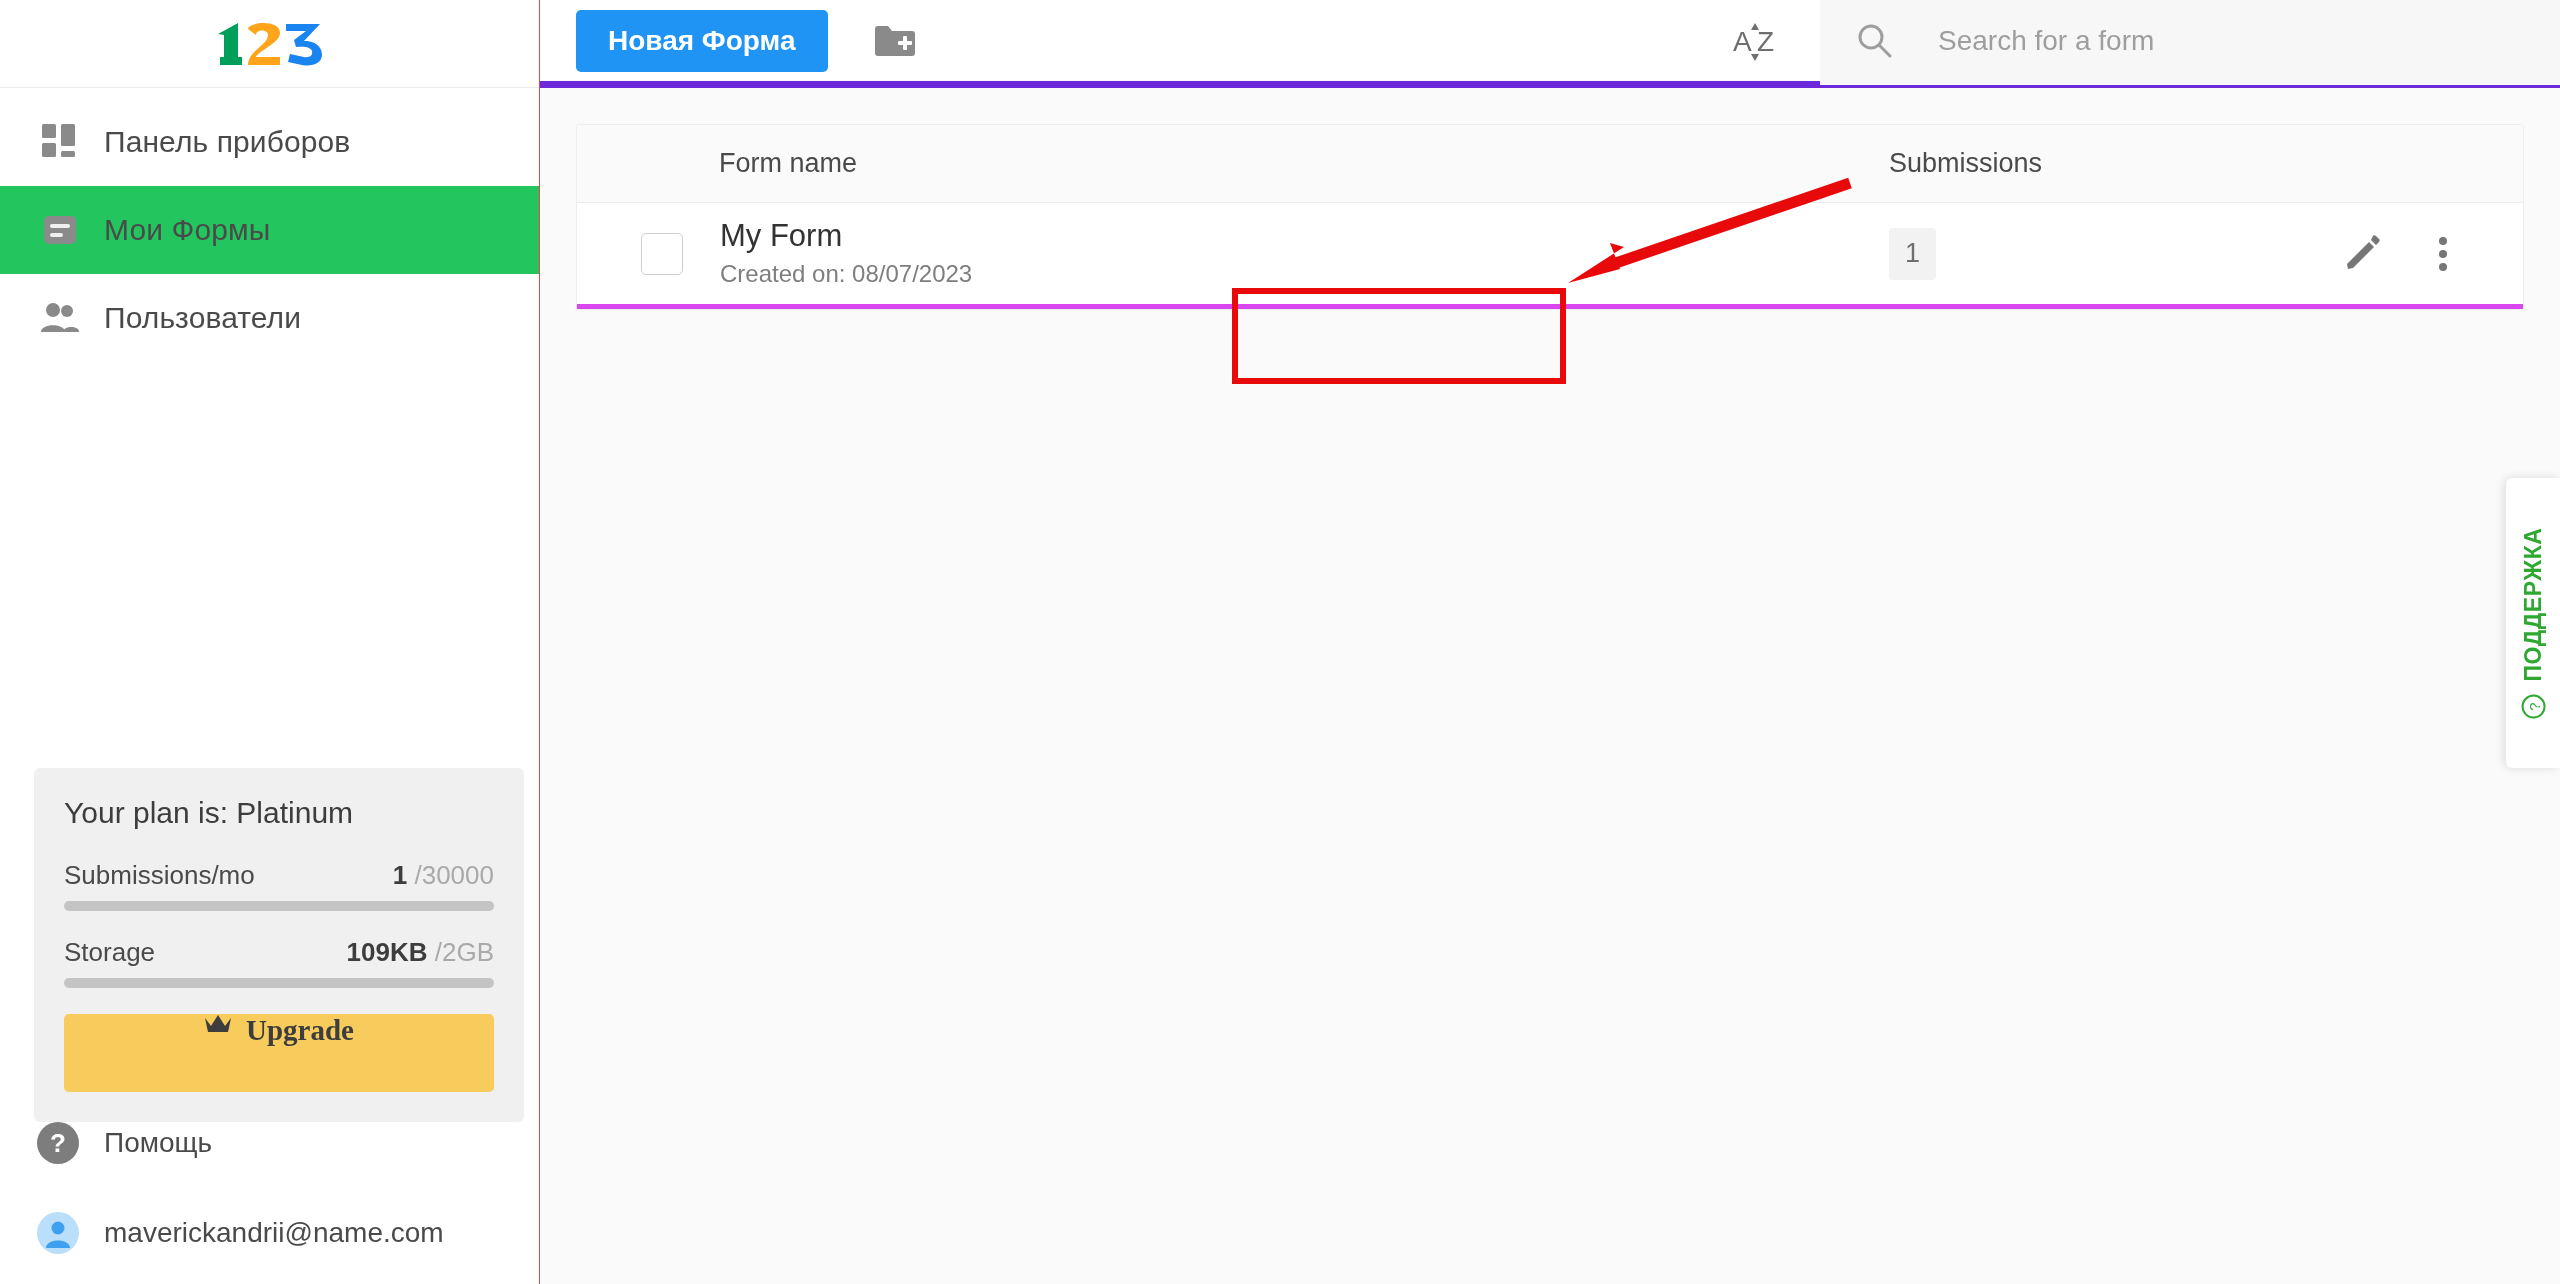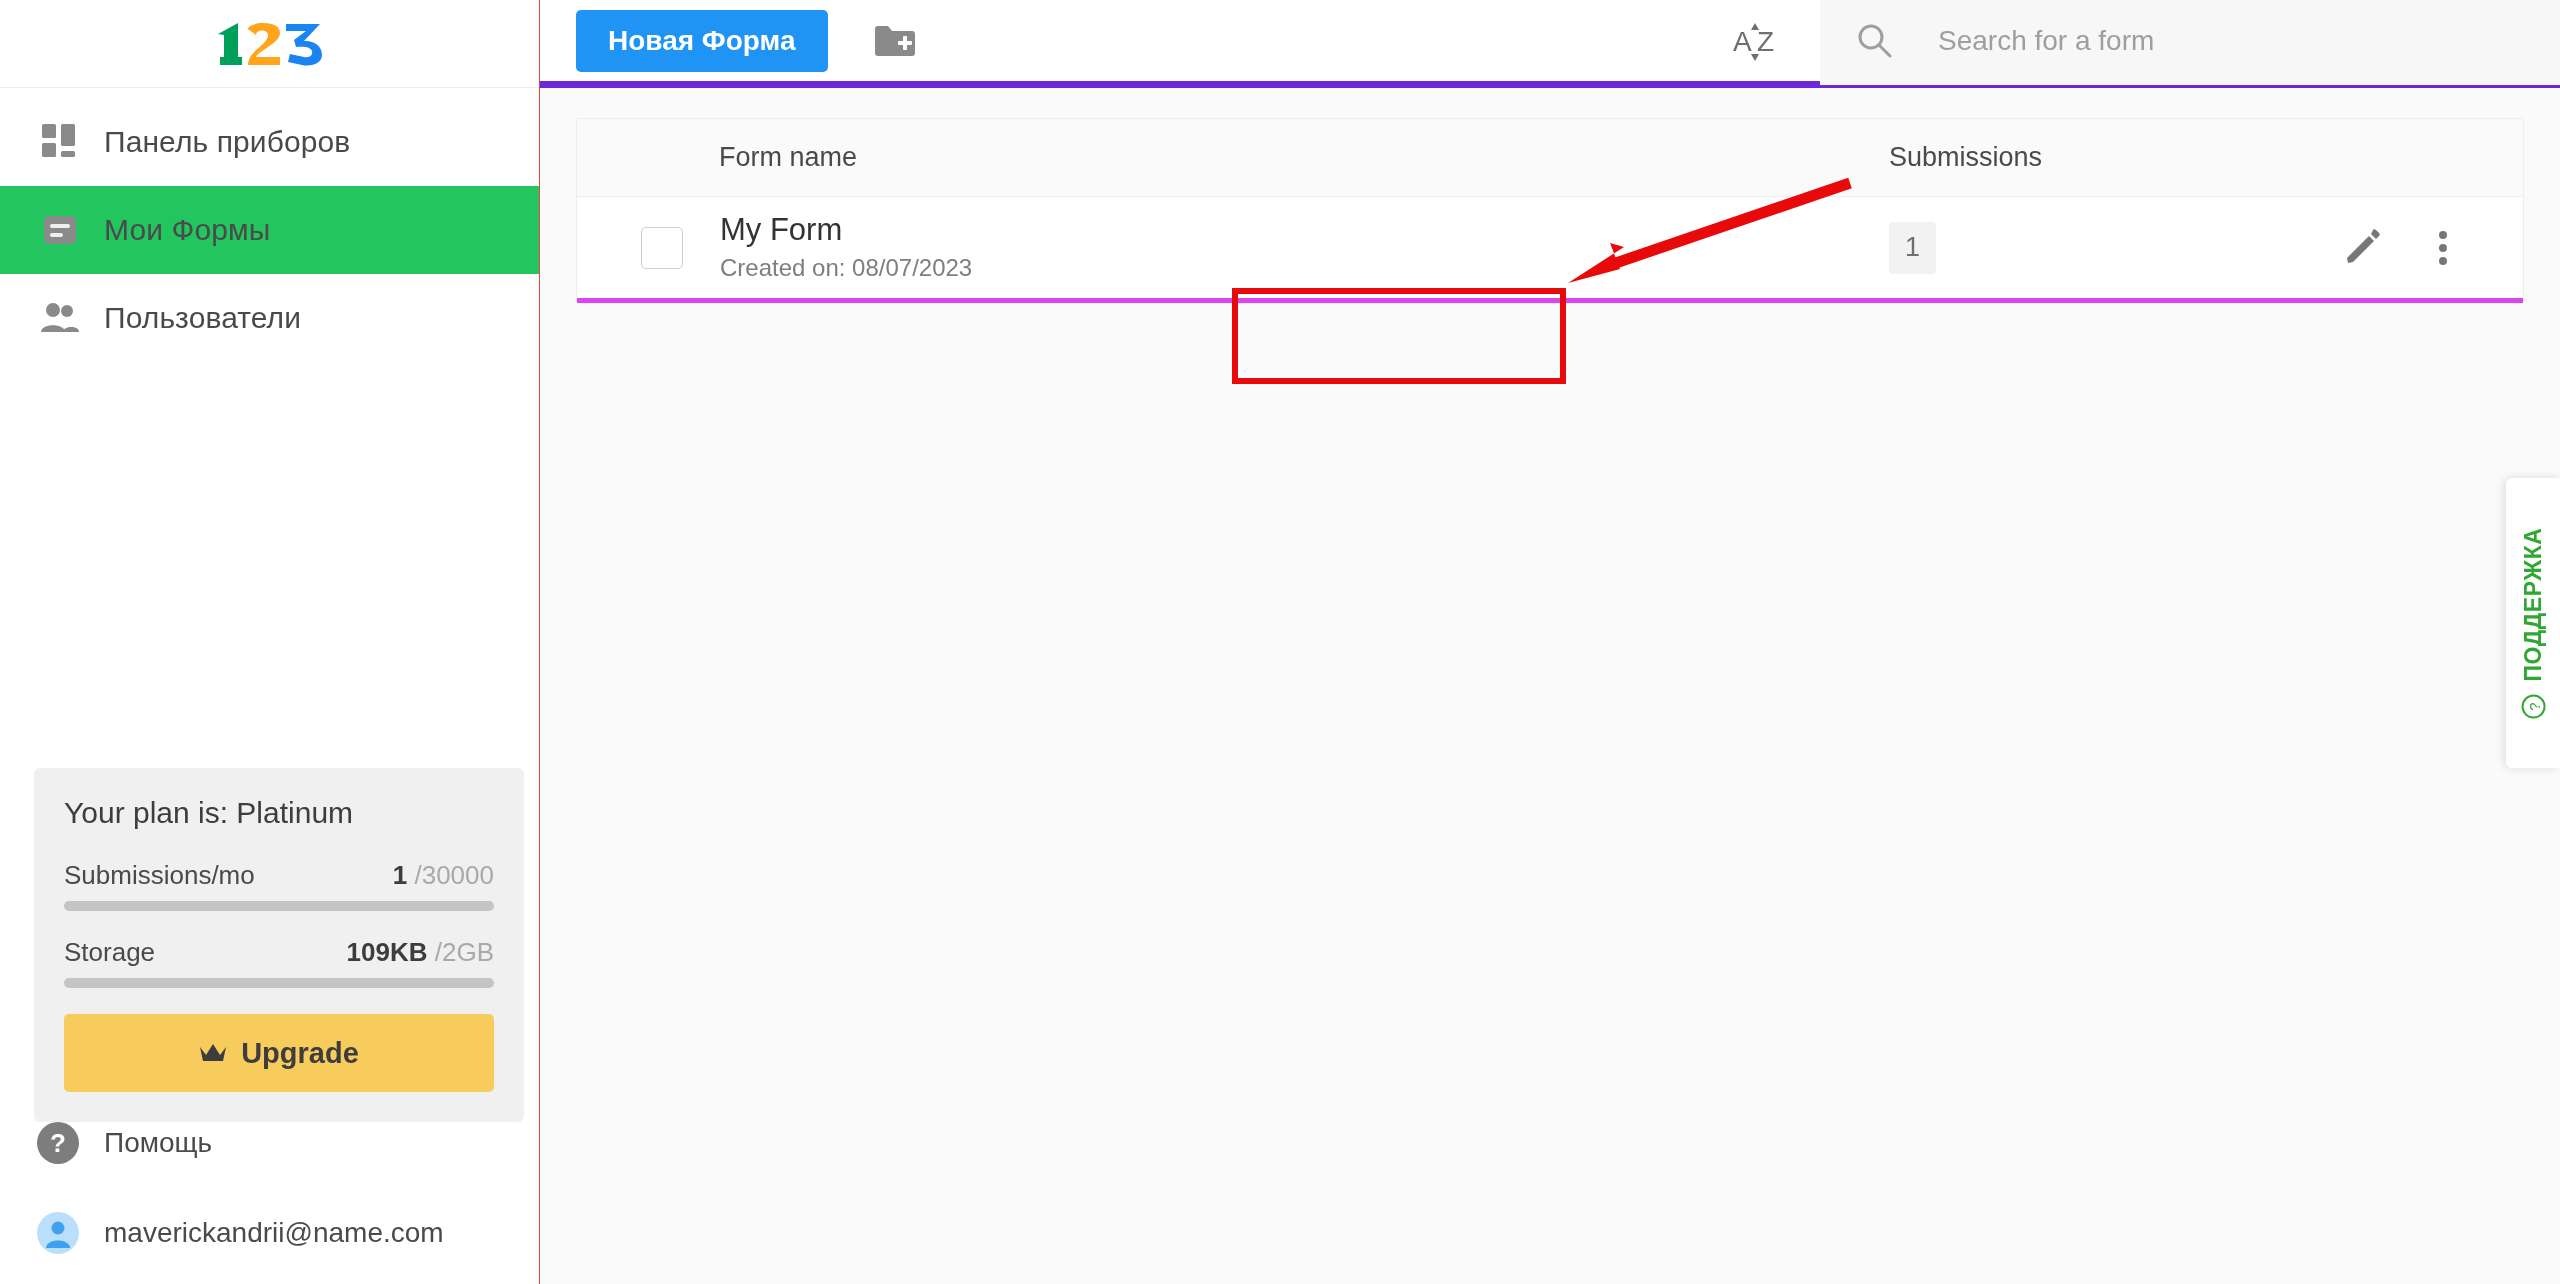--- a/index.html
+++ b/index.html
@@ -109,25 +109,24 @@
   .meter-fill { height: 100%; background: #9a9a9a; width: 0%; }
 
   .upgrade-btn {
     margin-top: 6px;
     width: 100%;
     height: 78px;
     background: #f7cb5c;
     border: none;
     border-radius: 5px;
     display: flex;
-    align-items: center;
     justify-content: center;
     gap: 14px;
     cursor: pointer;
-    font-family: Liberation Sans, sans-serif;
+    font-family: Liberation Serif, serif;
   }
   .upgrade-btn span {
     font-size: 29px;
     font-weight: bold;
     color: #3d3d3d;
   }
 
   
   .bottom-link {
     position: absolute;
@@ -221,21 +220,21 @@
     height: 100%;
   }
   .search-input::placeholder { color: #9e9e9e; }
 
   
   .content { position: relative; flex: 1 1 auto; }
 
   .table-card {
     position: absolute;
     left: 36px;
-    top: 30px;
+    top: 36px;
     right: 36px;
     background: #ffffff;
     border: 1px solid #ededed;
     border-radius: 3px;
   }
 
   .table-head {
     height: 78px;
     background: #fafafa;
     border-bottom: 1px solid #ededed;

